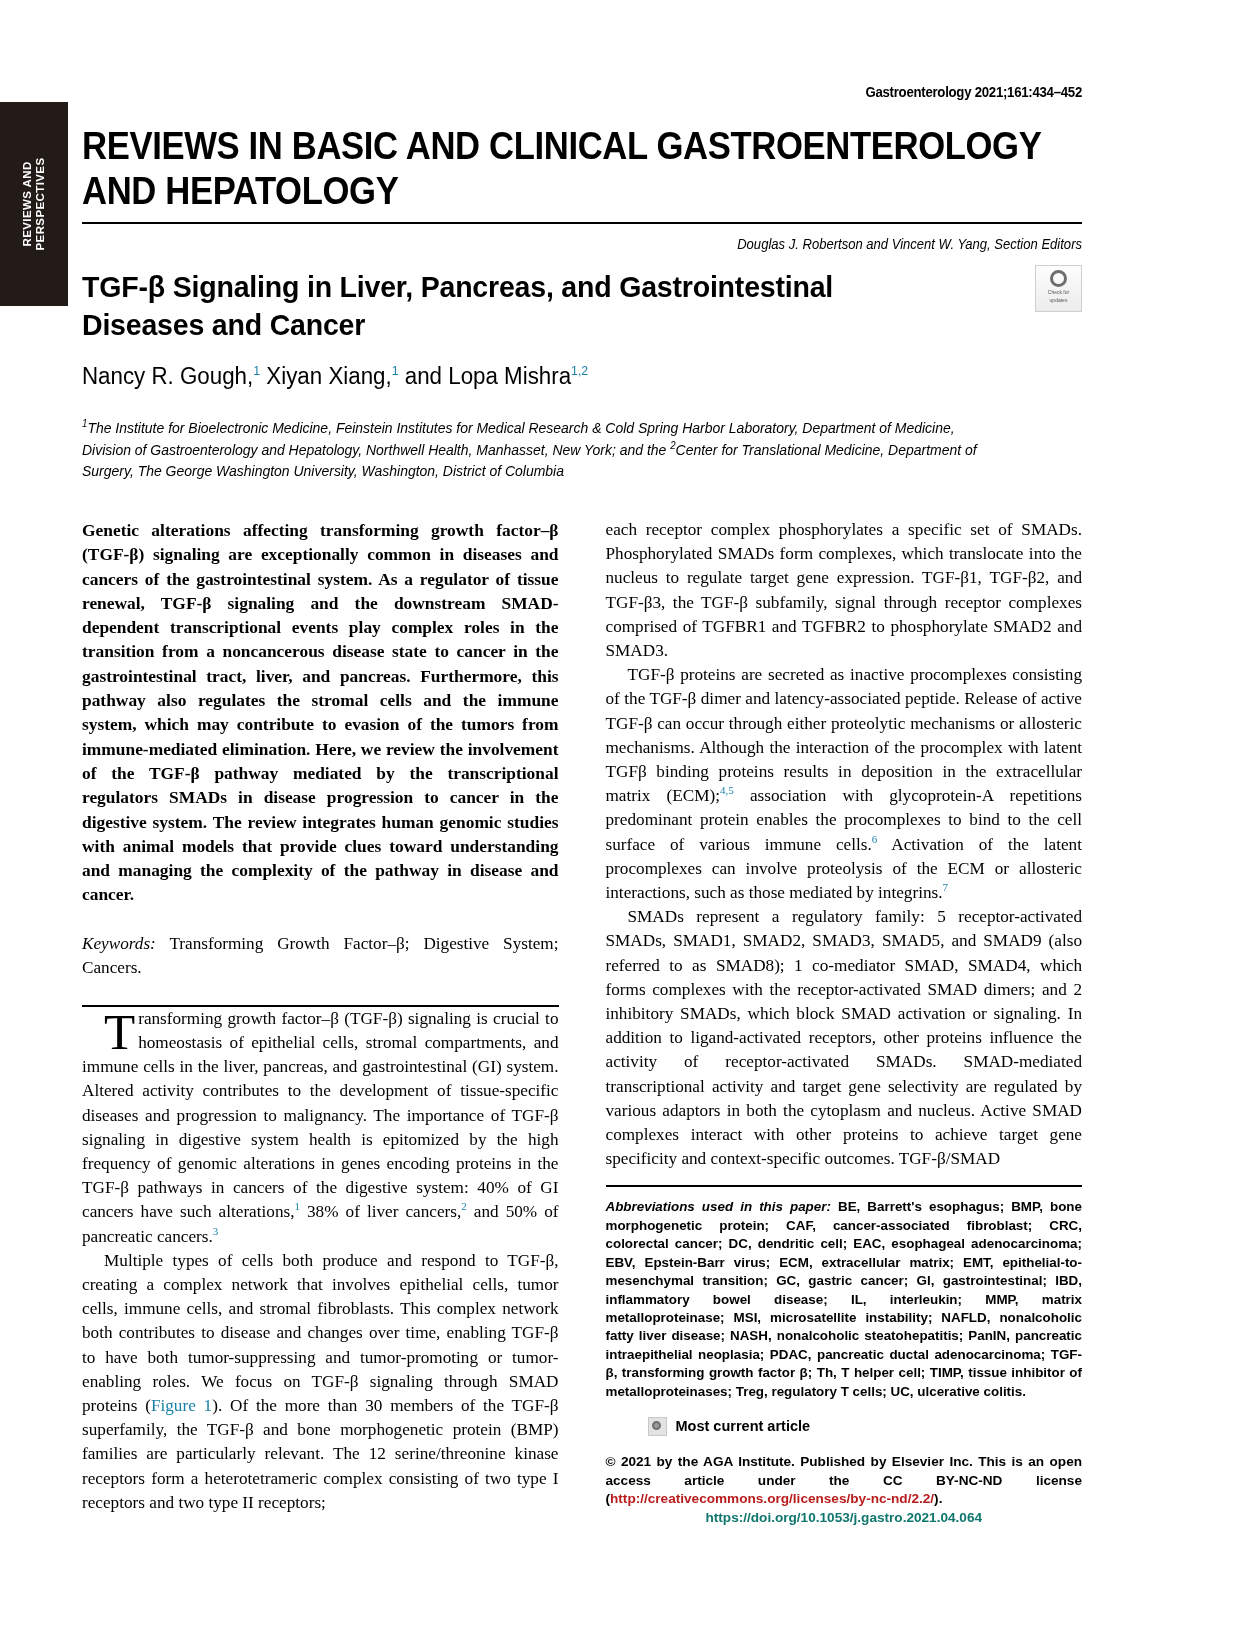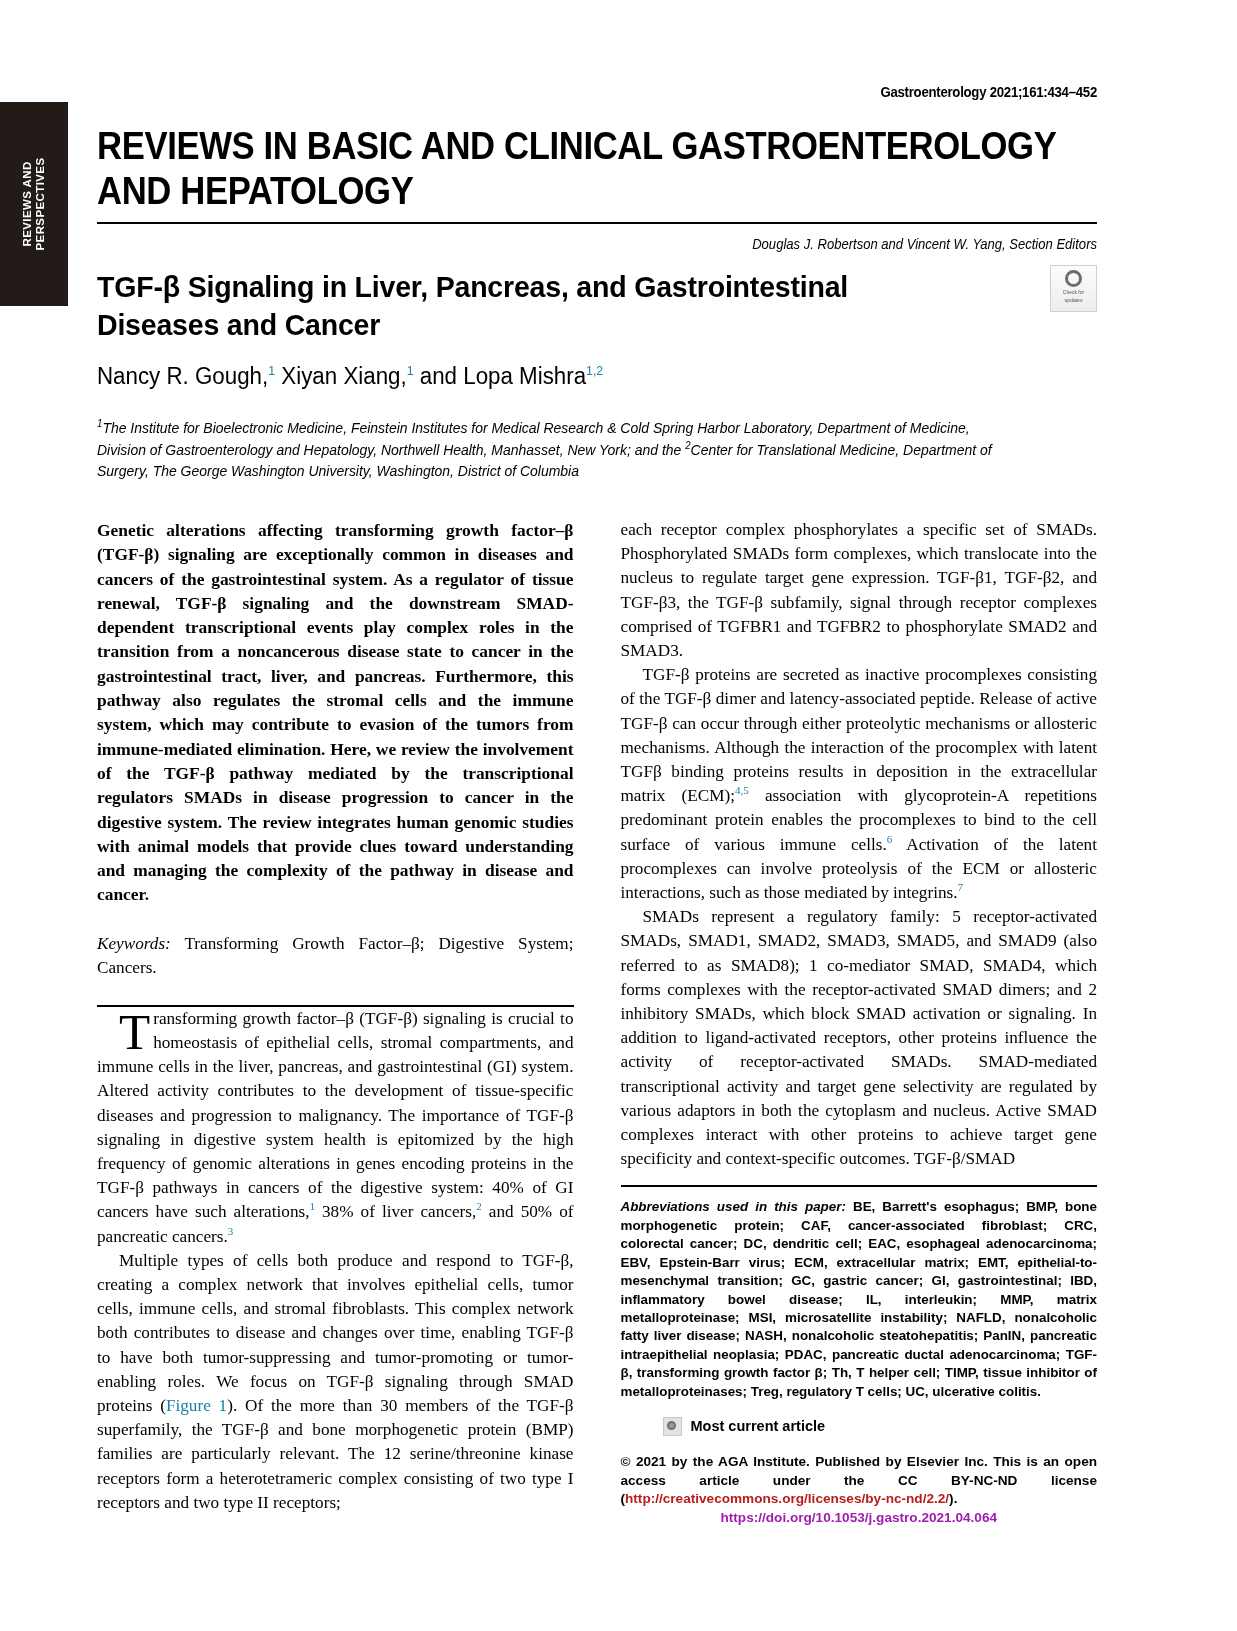--- a/index.html
+++ b/index.html
@@ -40,21 +40,21 @@
     font-size: 11.5px;
     letter-spacing: 0.4px;
     line-height: 13px;
     text-align: center;
     white-space: pre-line;
   }
 
   
   .content {
     position: absolute;
-    left: 97px;
+    left: 82px;
     top: 0;
     width: 1000px;
     height: 1631px;
   }
 
   .journal-line {
     text-align: right;
     font-family: "Liberation Sans", "DejaVu Sans", sans-serif;
     font-weight: bold;
     font-size: 15px;
@@ -345,18 +345,18 @@
         <div class="most-current">
           <span class="mc-icon"></span>
           <span class="mc-label">Most current article</span>
         </div>
 
         <div class="copyright">
           <span>© 2021 by the AGA Institute. Published by Elsevier Inc. This is an open access article under the CC BY-NC-ND license (</span><a class="lnk" href="#" style="text-decoration:none">http://creativecommons.</a><span class="lnk">org/licenses/by-nc-nd/2.2/</span><span>).</span>
         </div>
 
 
-        <div class="copyright center" style="margin-top:0;color:#a21caf">https://doi.org/10.1053/j.gastro.2021.04.064</div>
+        <div class="copyright center" style="margin-top:0;color:#0f766e">https://doi.org/10.1053/j.gastro.2021.04.064</div>
 
       </div>
     </div>
   </div>
 </div>
 
 </body></html>

